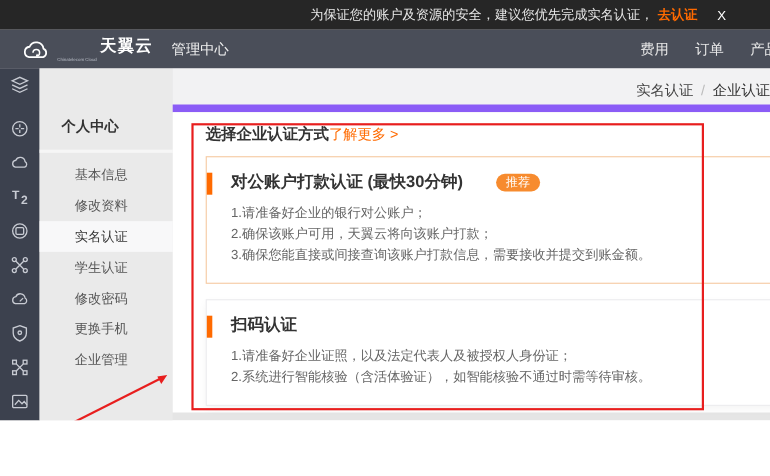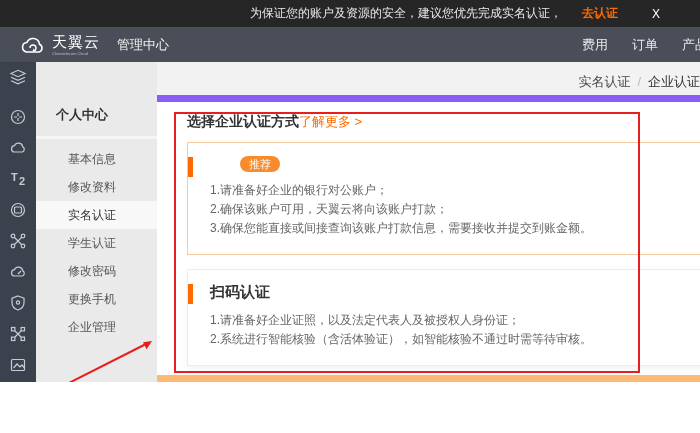--- a/index.html
+++ b/index.html
@@ -1,31 +1,31 @@
 <!DOCTYPE html>
 <html><head>
 <meta charset="utf-8">
 <style>
   * { margin:0; padding:0; box-sizing:border-box; }
   html,body { width:700px; height:433px; }
   body { font-family:"Liberation Sans","DejaVu Sans",sans-serif; }
-  .page { position:relative; width:700px; height:382px; overflow:hidden; background:#fdba74; }
+  .page { position:relative; width:700px; height:382px; overflow:hidden; background:#e5e5e5; }
 
   
   .notice-bar { height:27px; background:#262626; color:#e8e8e8; font-size:12px;
     display:flex; align-items:center; justify-content:flex-end; padding-right:40px; }
-  .notice-link { color:#ff6a00; font-weight:bold; margin:0 20px; cursor:pointer; }
+  .notice-link { color:#ff6a00; font-weight:bold; margin:0 4px; cursor:pointer; }
   .notice-close { color:#fff; margin-left:14px; cursor:pointer; font-size:12px; }
 
   
   .header { position:relative; height:35px; background:#4a4e59; display:flex; align-items:center; }
   .logo { display:flex; align-items:center; margin-left:20px; cursor:pointer; }
   .logo svg { display:block; }
   .logo-text { margin-left:6px; line-height:1; }
-  .logo-name { color:#fff; font-size:15px; font-weight:normal; letter-spacing:1px; }
+  .logo-name { color:#fff; font-size:15px; font-weight:bold; letter-spacing:1px;margin-left:39px; }
   .logo-sub { display:block; color:#b8bcc6; font-size:4px; margin-top:2px; }
   .header-menu { color:#f2f2f2; font-size:13px; margin-left:17px; cursor:pointer; }
   .header-nav { position:absolute; left:582px; top:0; height:35px; display:flex; align-items:center;
     gap:24px; color:#e9e9e9; font-size:13px; white-space:nowrap; }
   .header-nav span { cursor:pointer; }
 
   
   .body-row { display:flex; height:371px; }
 
   
@@ -192,20 +192,21 @@
 
       <div class="panel">
         <div class="panel-head">
           <span class="section-title">选择企业认证方式</span>
           <a class="learn-more">了解更多 &gt;</a>
         </div>
 
         <div class="card card-orange">
           <div class="card-title-row">
             <span class="accent-bar"></span>
+            <span class="card-title">对公账户打款认证 (最快30分钟)</span>
             <span class="badge">推荐</span>
           </div>
           <div class="card-items">
             <div>1.请准备好企业的银行对公账户；</div>
             <div>2.确保该账户可用，天翼云将向该账户打款；</div>
             <div>3.确保您能直接或间接查询该账户打款信息，需要接收并提交到账金额。</div>
           </div>
         </div>
 
         <div class="card card-gray">

